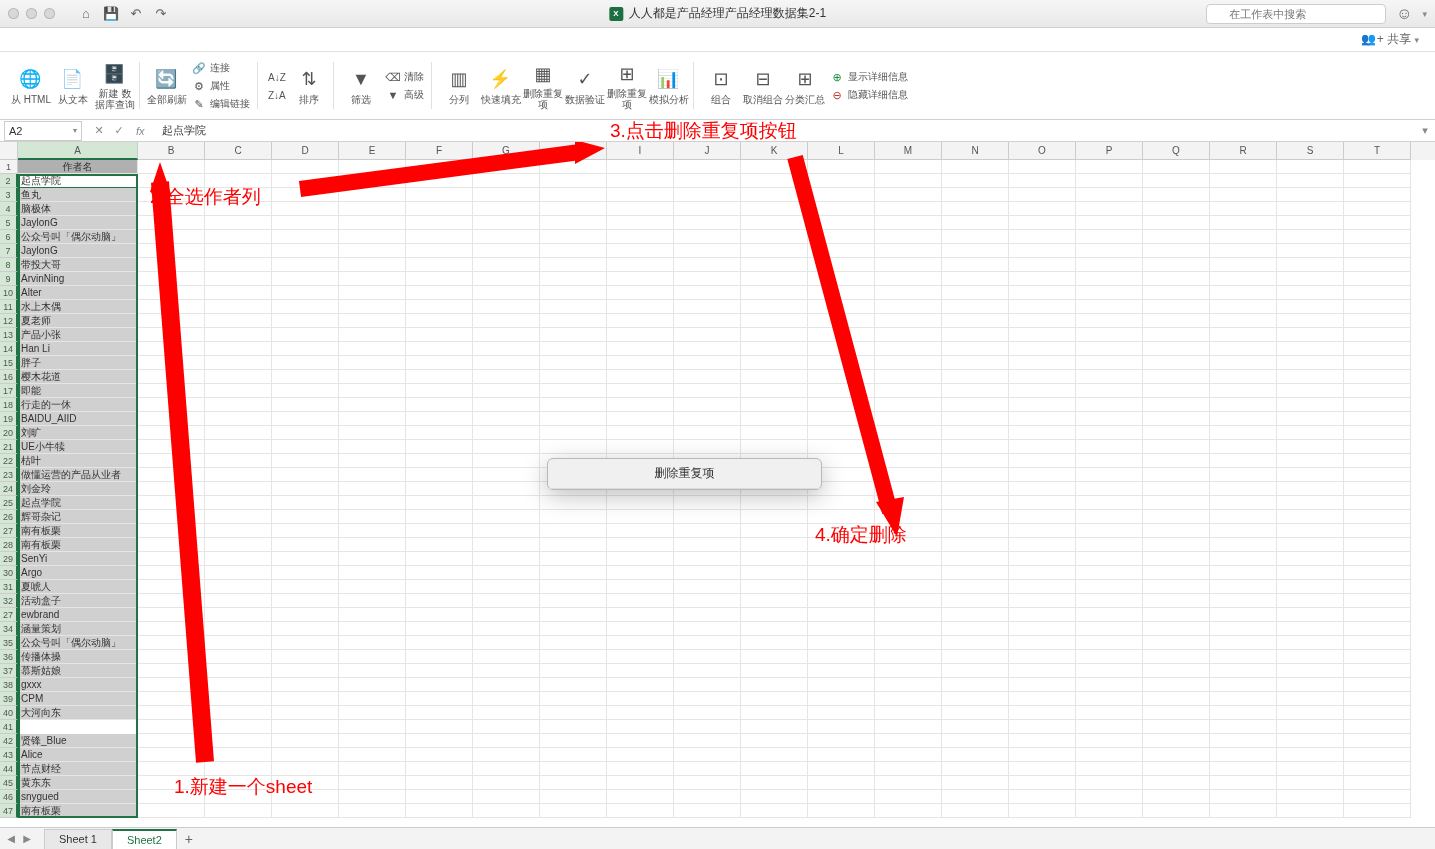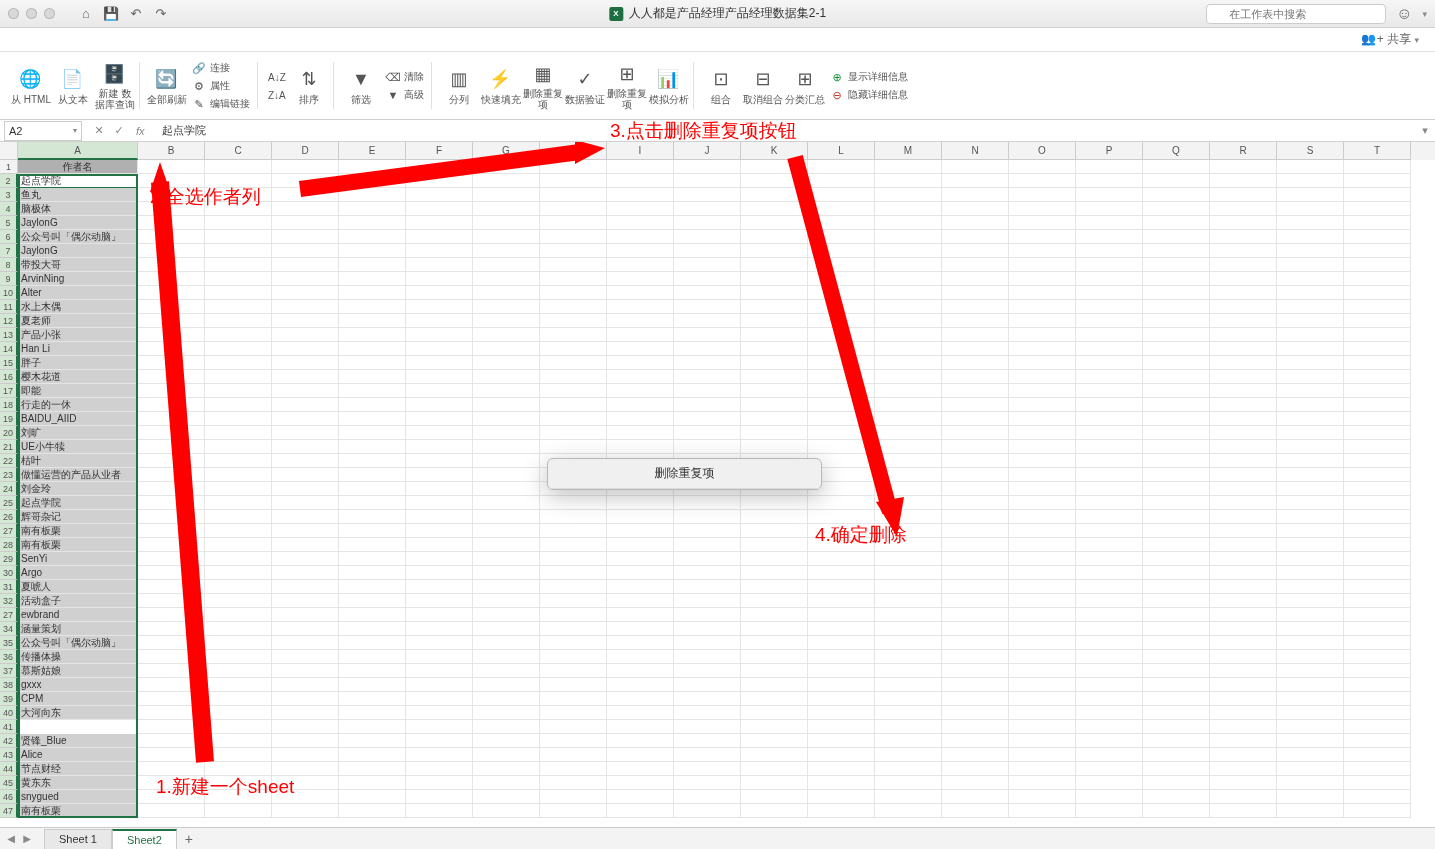--- a/index.html
+++ b/index.html
@@ -1357,21 +1357,21 @@
         <div class="cell" style="width: 67px;"></div>
         <div class="cell" style="width: 67px;"></div>
         <div class="cell" style="width: 67px;"></div>
         <div class="cell" style="width: 67px;"></div>
         <div class="cell" style="width: 67px;"></div>
       </div>
     </div>
 
   <div class="annotation" style="top:42px;left:150px">2.全选作者列</div>
   <div class="annotation" style="top:380px;left:815px">4.确定删除</div>
-  <div class="annotation" style="top:632px;left:156px">1.新建一个sheet</div>
+  <div class="annotation" style="top:632px;left:174px">1.新建一个sheet</div>
 
   <svg class="arrow-svg" style="top:0;left:0" width="1435" height="700">
     <defs>
         <marker id="ah" markerWidth="12" markerHeight="12" refX="2" refY="5" orient="auto">
           <polygon points="0 0, 12 5, 0 10" fill="#ff0000"></polygon>
         </marker>
       </defs>
 
     <line x1="205" y1="620" x2="160" y2="40" stroke="#ff0000" stroke-width="18"></line>
     <polygon points="150,50 172,55 160,20" fill="#ff0000"></polygon>

